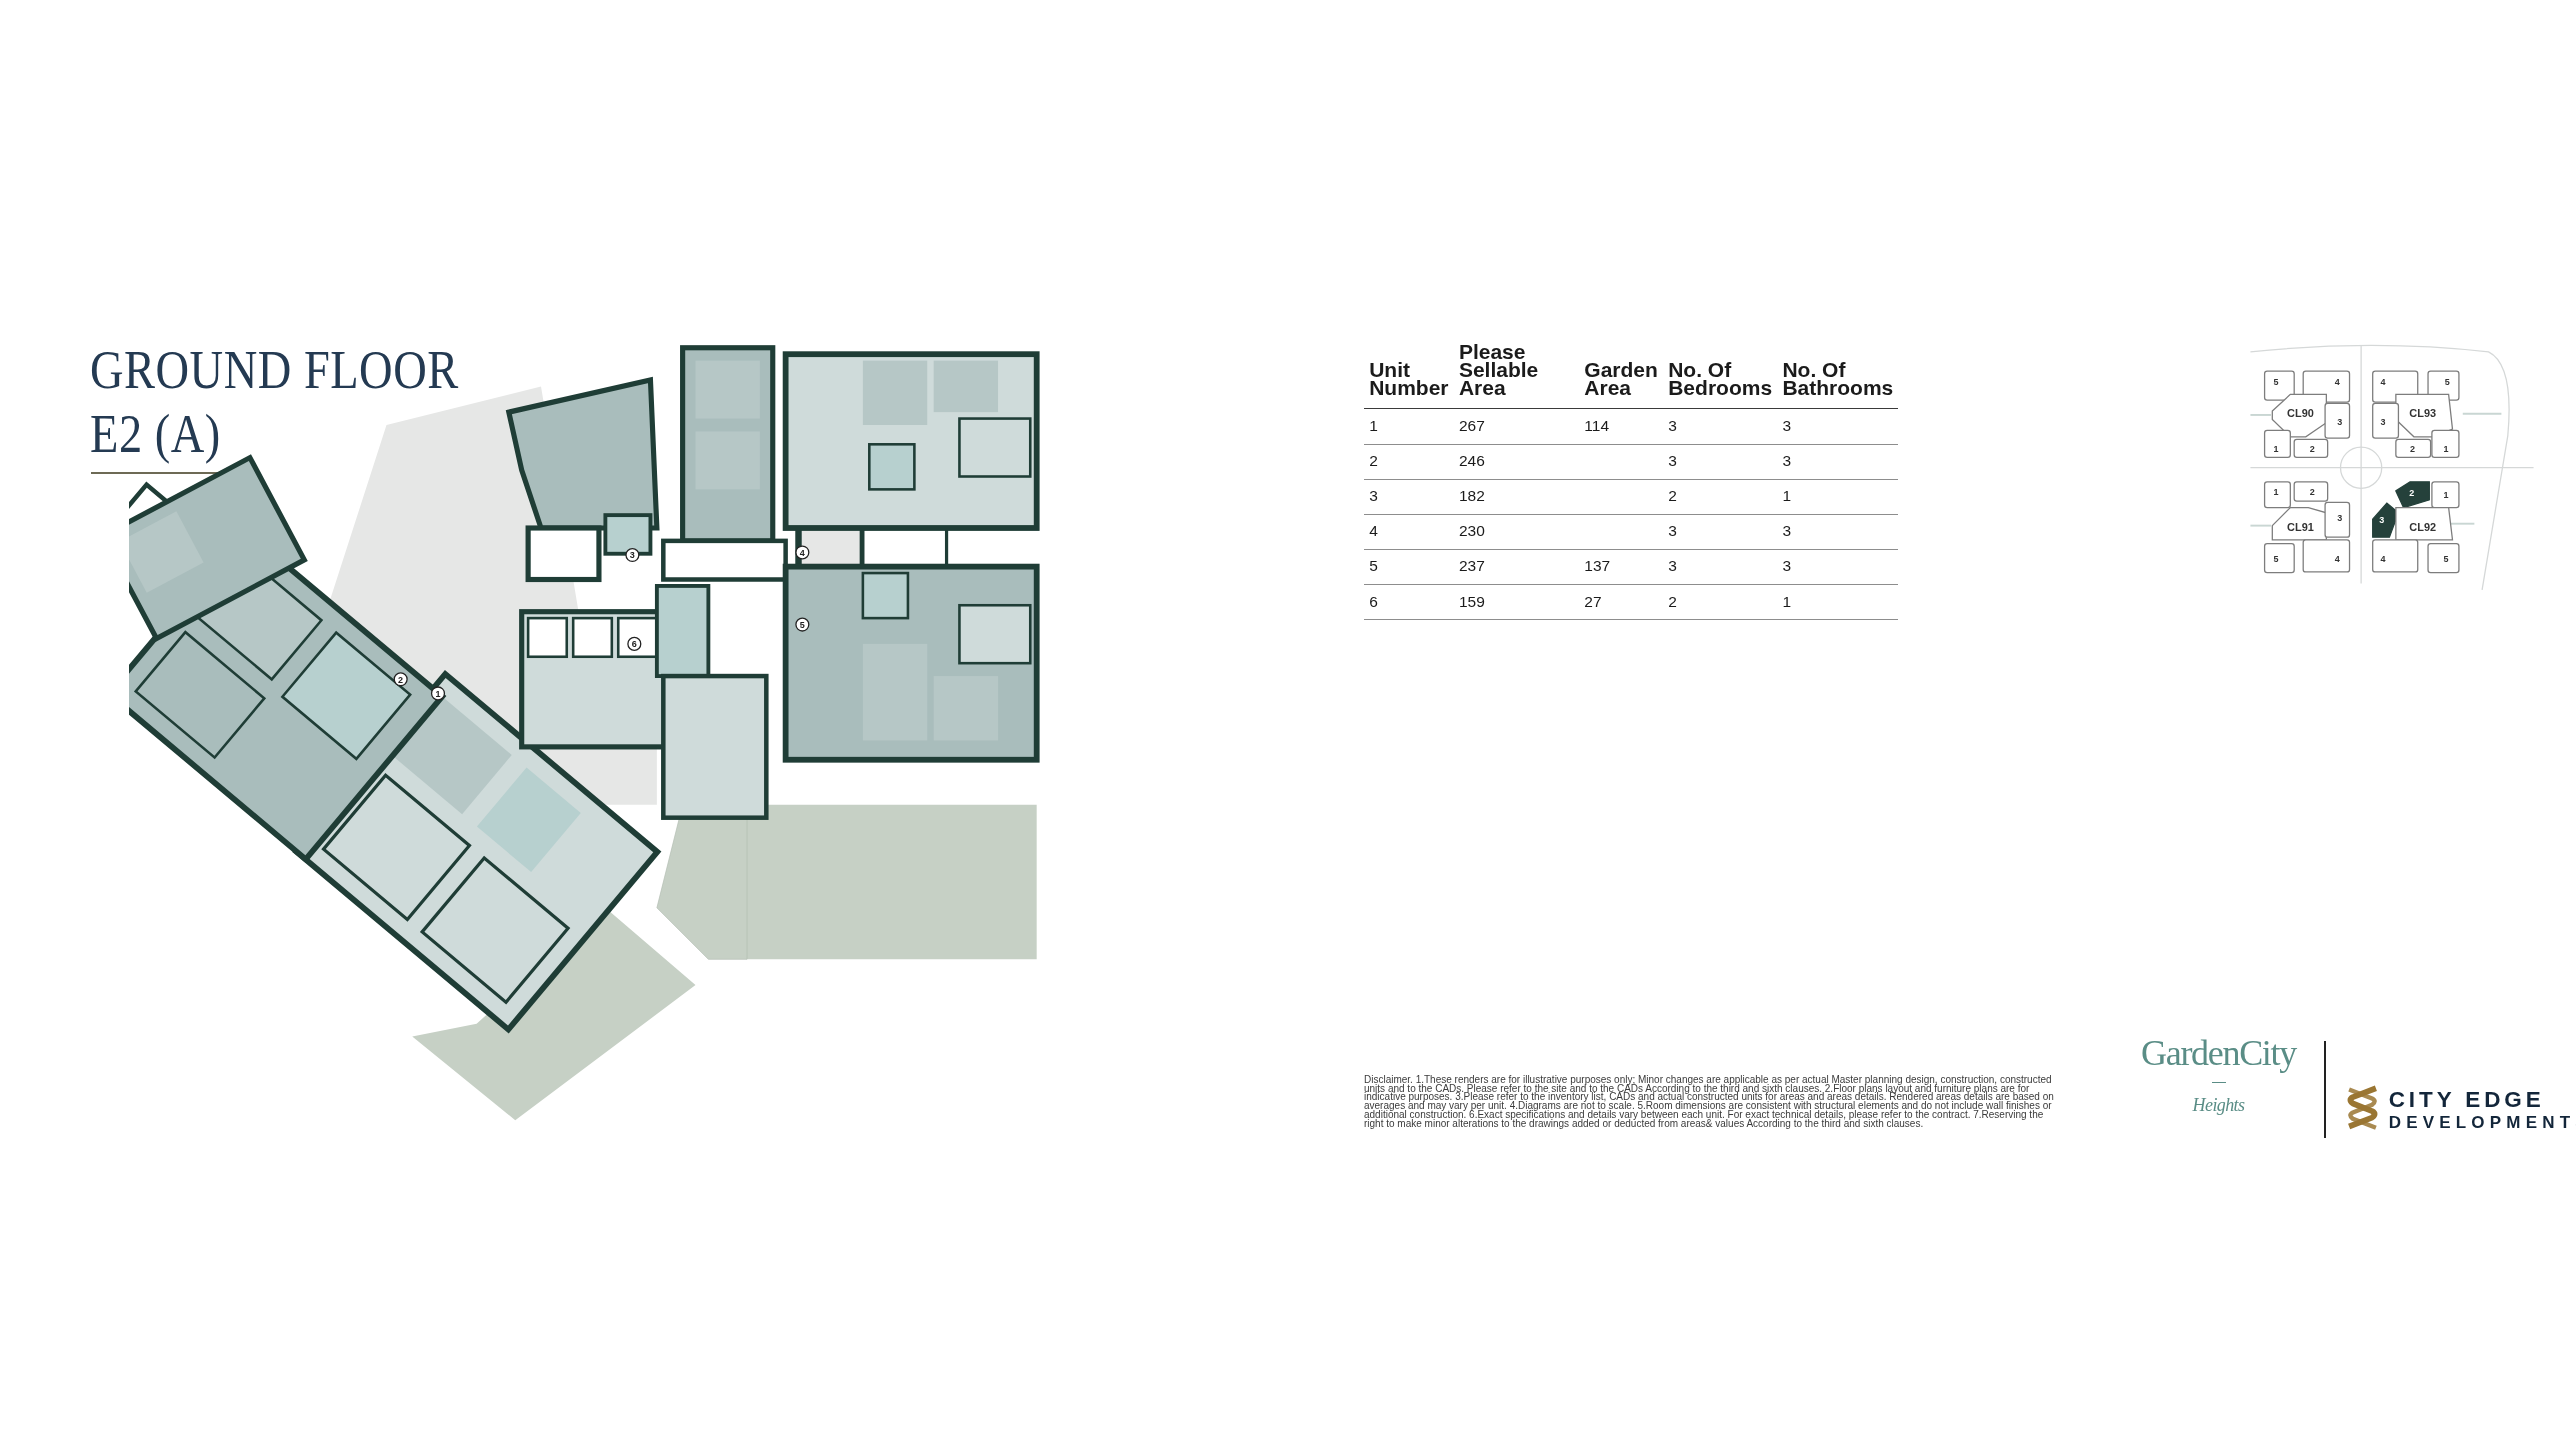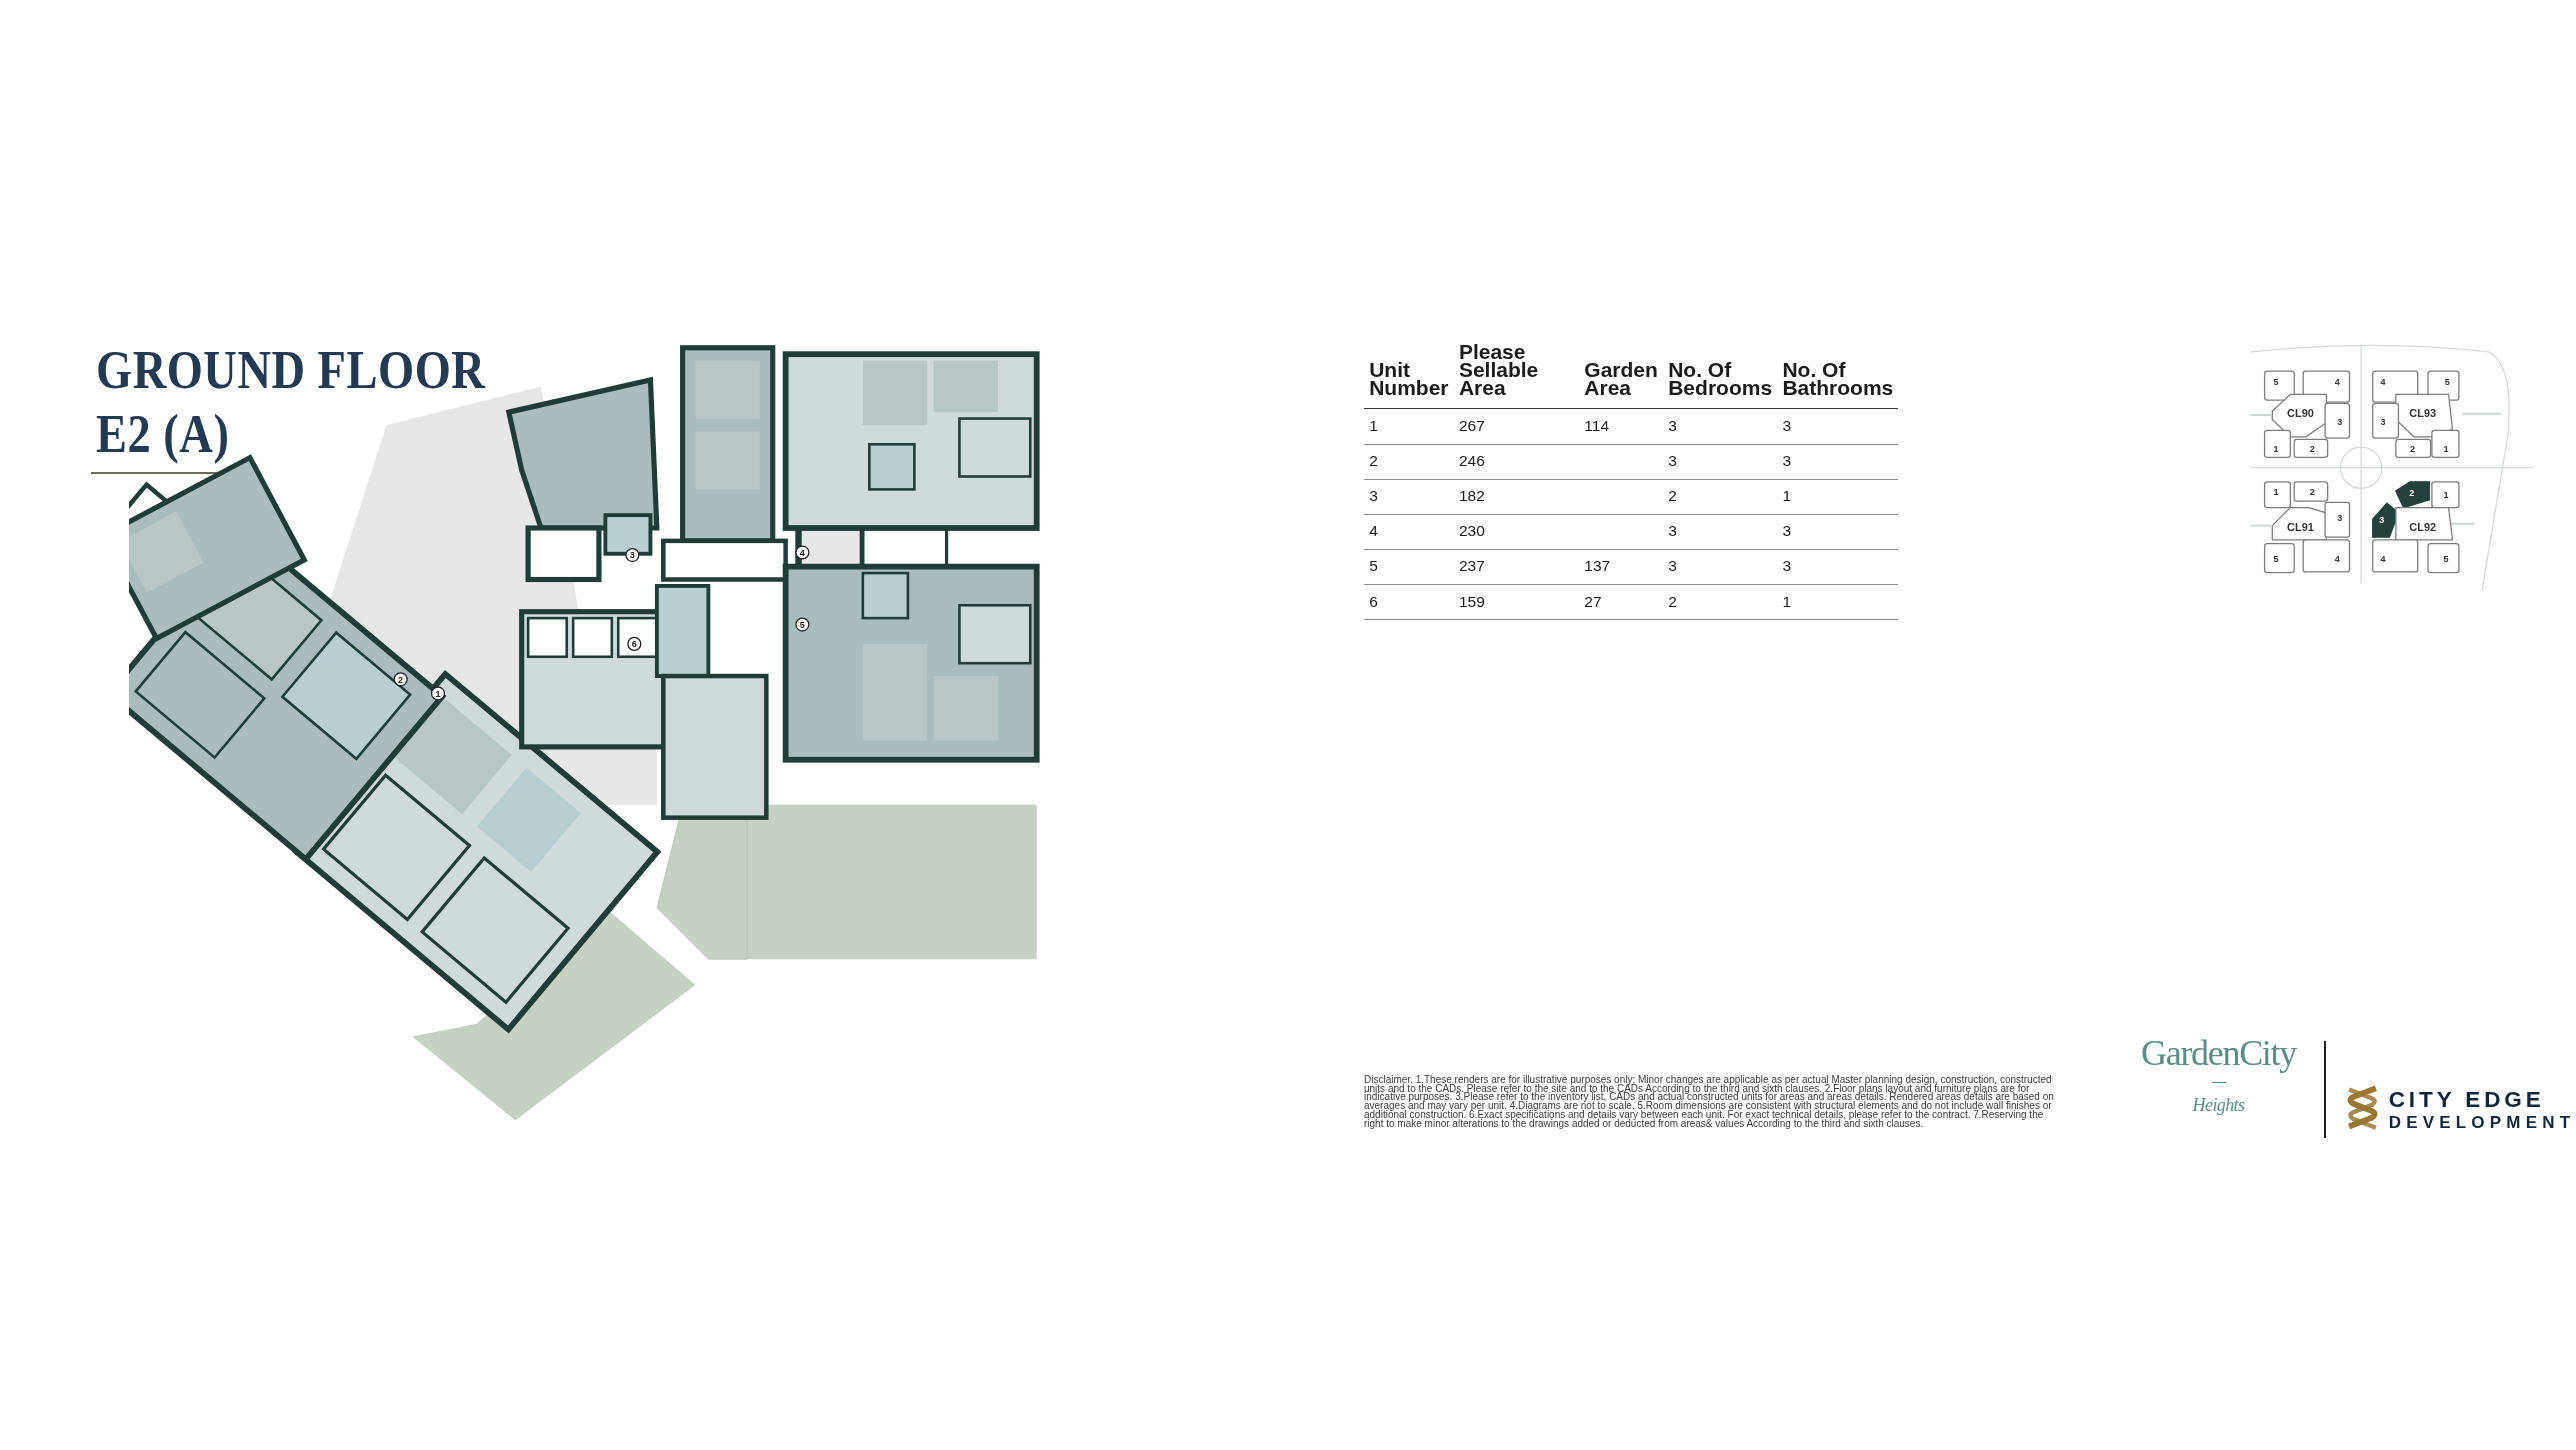--- a/index.html
+++ b/index.html
@@ -1,17 +1,17 @@
 <!DOCTYPE html>
 <html style="font-size:10.3px"><head>
 <meta charset="utf-8">
 <style>
   html, body { margin:0; padding:0; background:#ffffff; }
   body { width:2576px; height:1450px; position:relative; overflow:hidden; font-family:"Liberation Sans", sans-serif; }
-  .title { position:absolute; left:96px; top:341px; color:#243a52; font-family:"Liberation Serif", serif; font-weight:700; letter-spacing:0.6px; }
+  .title { position:absolute; left:90px; top:341px; color:#243a52; font-family:"Liberation Serif", serif; font-weight:400; letter-spacing:0.6px; }
   .title .l1 { font-size:54px; line-height:59px; transform:scaleX(0.86); transform-origin:left; white-space:nowrap; }
   .title .l2 { font-size:54px; line-height:59px; transform:scaleX(0.86); transform-origin:left; white-space:nowrap; margin-top:5.2px; }
   .title-rule { position:absolute; left:91px; top:472px; width:143px; height:1.9px; background:#6d6a55; }
   .plan { position:absolute; left:129px; top:341px; width:927px; height:786px; }
   .unit-table { position:absolute; left:1364px; top:339px; border-collapse:collapse; color:#1b1b1b; }
   .unit-table th { text-align:left; font-weight:700; font-size:21px; line-height:18px; padding:3.9px 5.2px 11.6px 5.2px; vertical-align:bottom; border-bottom:1.9px solid #3a3a3a; }
   .unit-table td { font-size:15.5px; padding:7.7px 5.2px 8.4px 5.2px; border-bottom:1.3px solid #8d8d8d; height:18px; }
   .c1 { width:72px; } .c2 { width:115px; } .c3 { width:72px; } .c4 { width:98px; } .c5 { width:84px; }
   .keymap { position:absolute; left:2244px; top:339px; width:296px; height:251px; }
   .disclaimer { position:absolute; left:1364px; top:1076px; width:696px; font-size:10px; line-height:8.7px; color:#3b3b3b; }

